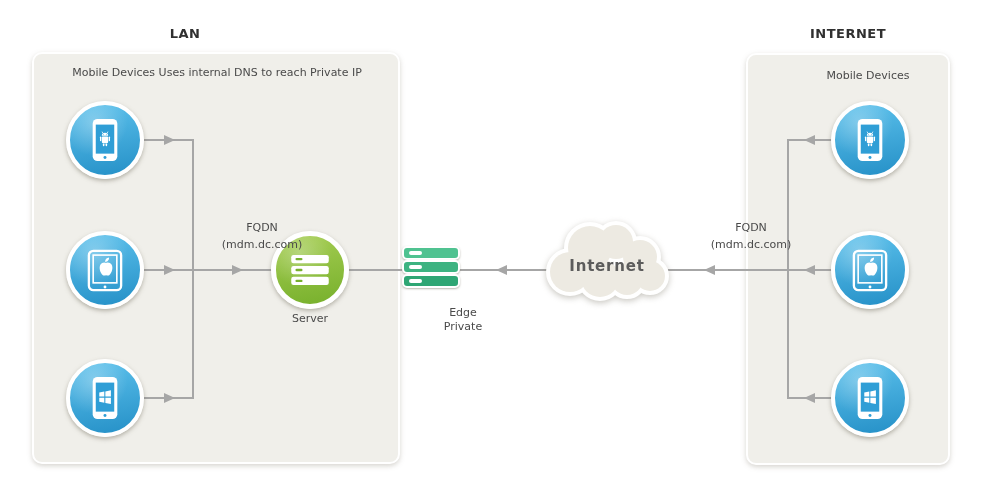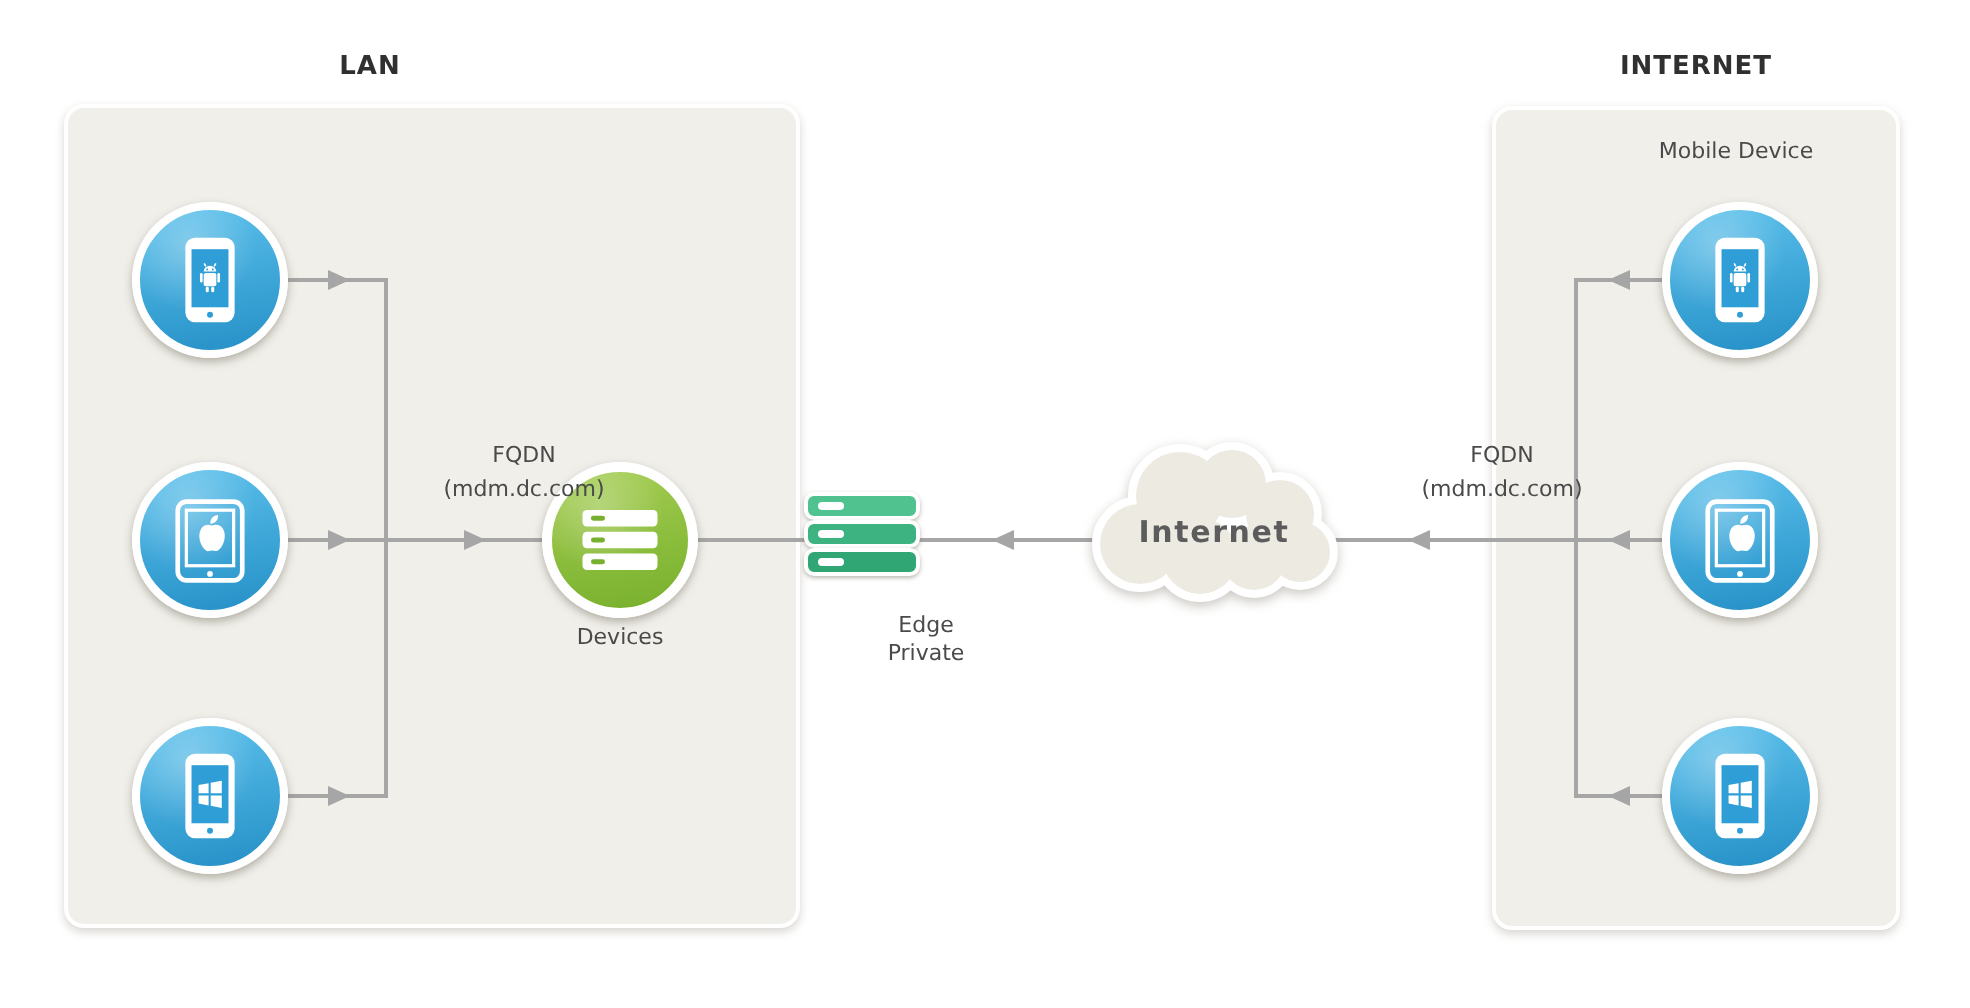--- a/index.html
+++ b/index.html
@@ -123,21 +123,22 @@
 </svg>
 
 <div id="stage">
 
   <div class="zone" style="left:32px;top:52px;width:368px;height:412px;"></div>
   <div class="zone" style="left:746px;top:53px;width:204px;height:412px;"></div>
 
   <div class="zone-title" style="left:185px;top:26px;">LAN</div>
   <div class="zone-title" style="left:848px;top:26px;">INTERNET</div>
 
-  <div class="caption" style="left:868px;top:69px;">Mobile Device</div>
+  <div class="caption" style="left:217px;top:66px;">Mobile Devices Uses internal DNS to reach Private IP</div>
+  <div class="caption" style="left:868px;top:69px;">Mobile Devices</div>
 
   <div class="hline" style="left:144px;top:139px;width:50px;"></div>
   <div class="hline" style="left:144px;top:269px;width:129px;"></div>
   <div class="hline" style="left:144px;top:397px;width:50px;"></div>
   <div class="vline" style="left:192px;top:139px;height:260px;"></div>
   <div class="hline" style="left:346px;top:269px;width:58px;"></div>
   <div class="hline" style="left:458px;top:269px;width:96px;"></div>
 
   <div class="hline" style="left:662px;top:269px;width:172px;"></div>
   <div class="vline" style="left:787px;top:139px;height:260px;"></div>
@@ -184,21 +185,21 @@
     <svg width="30" height="44">
         <use href="#ic-windows"></use>
       </svg>
   </div>
 
   <div class="node server" style="left:271px;top:231px;">
     <svg width="38" height="30">
         <use href="#ic-server"></use>
       </svg>
   </div>
-  <div class="node-label" style="left:310px;top:312px;">Devices</div>
+  <div class="node-label" style="left:310px;top:312px;">Server</div>
 
   <div class="edge-stack">
     <div class="edge-bar" style="background:var(--edge-bar-top);">
         <div class="dash"></div>
       </div>
     <div class="edge-bar" style="background:var(--edge-bar-mid);">
         <div class="dash"></div>
       </div>
     <div class="edge-bar" style="background:var(--edge-bar-bottom);">
         <div class="dash"></div>

